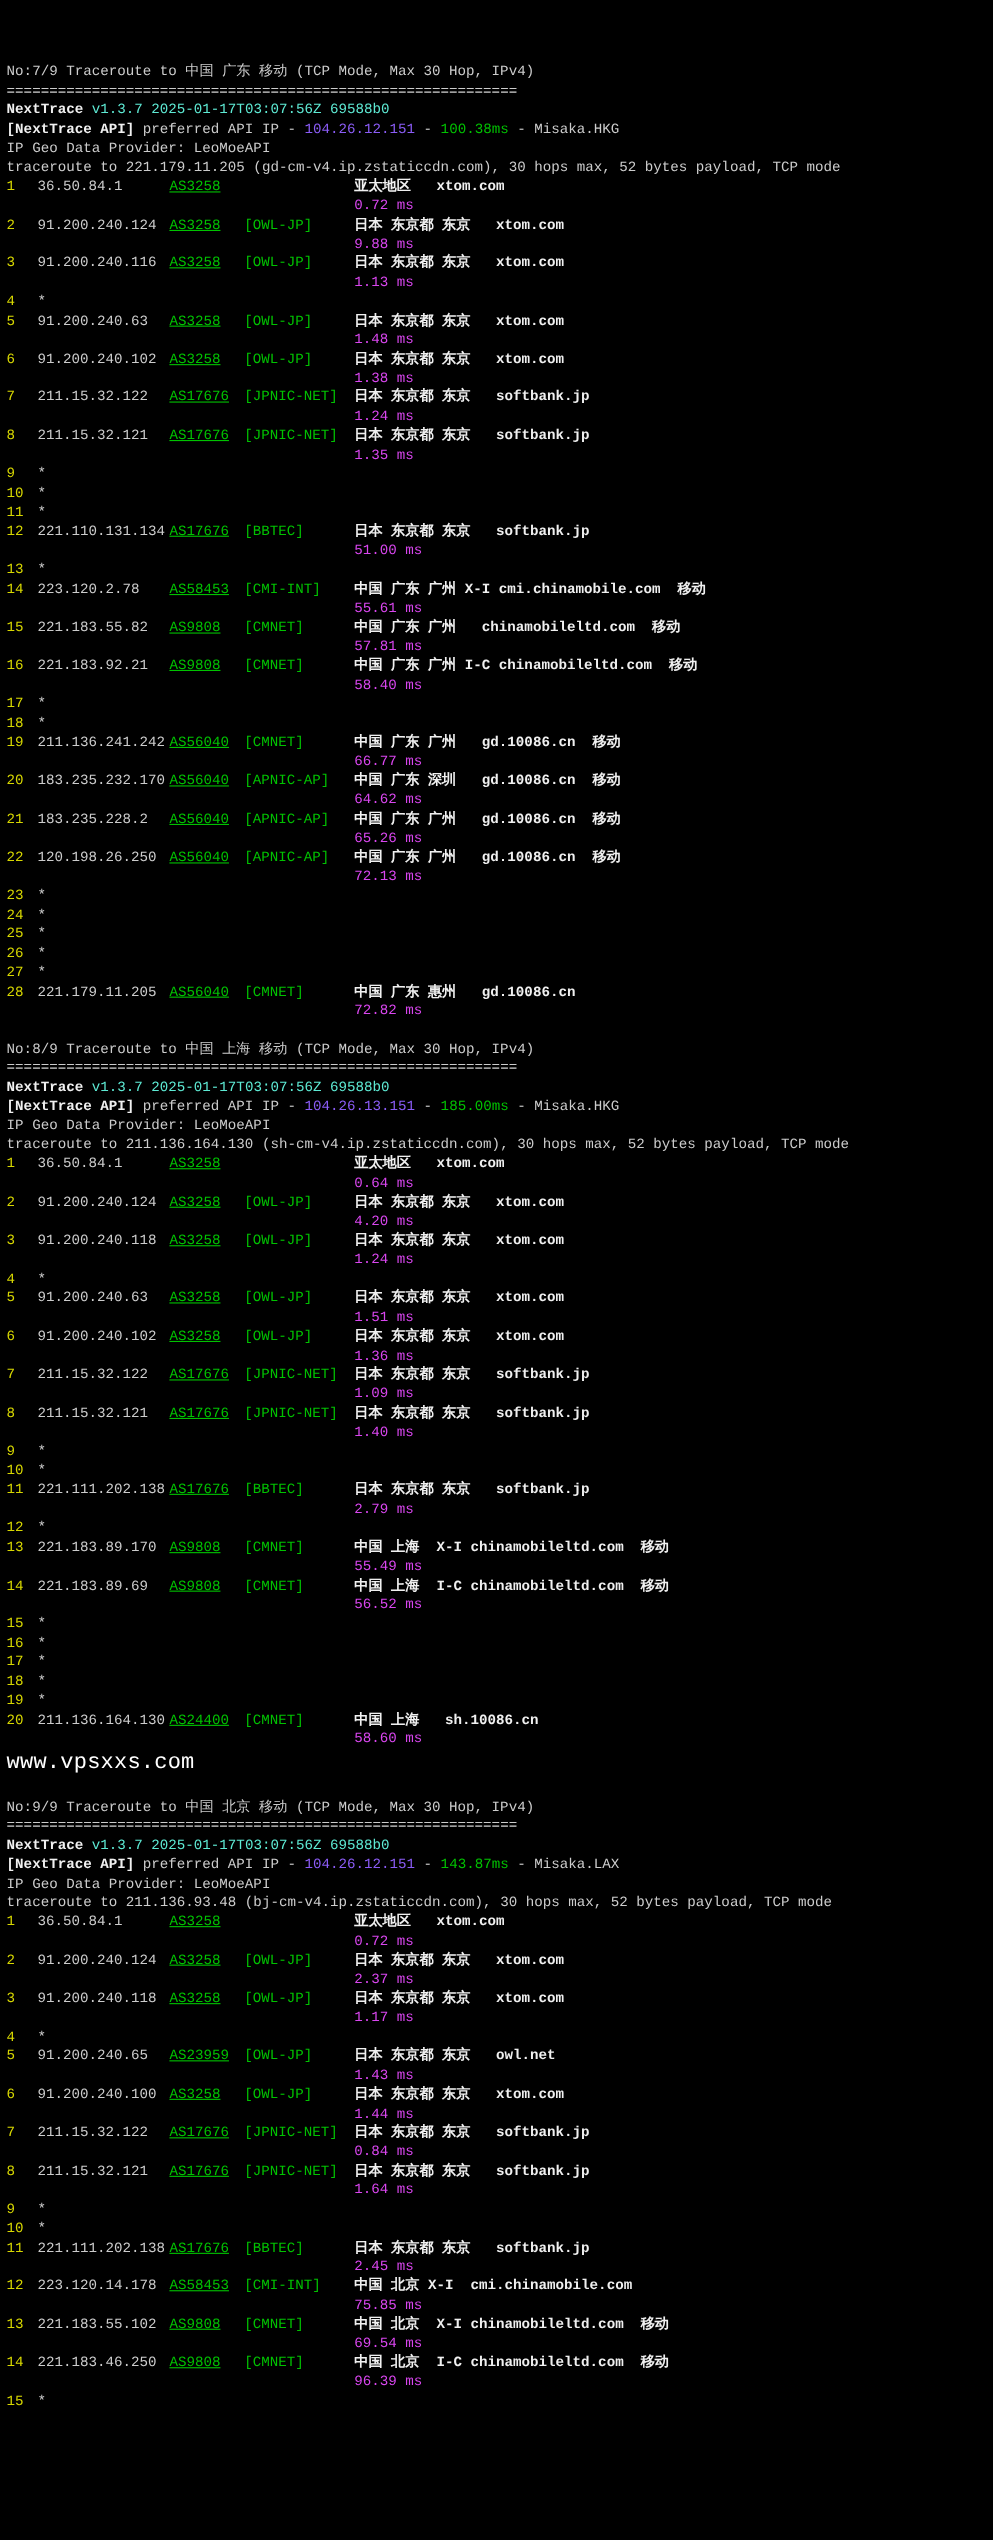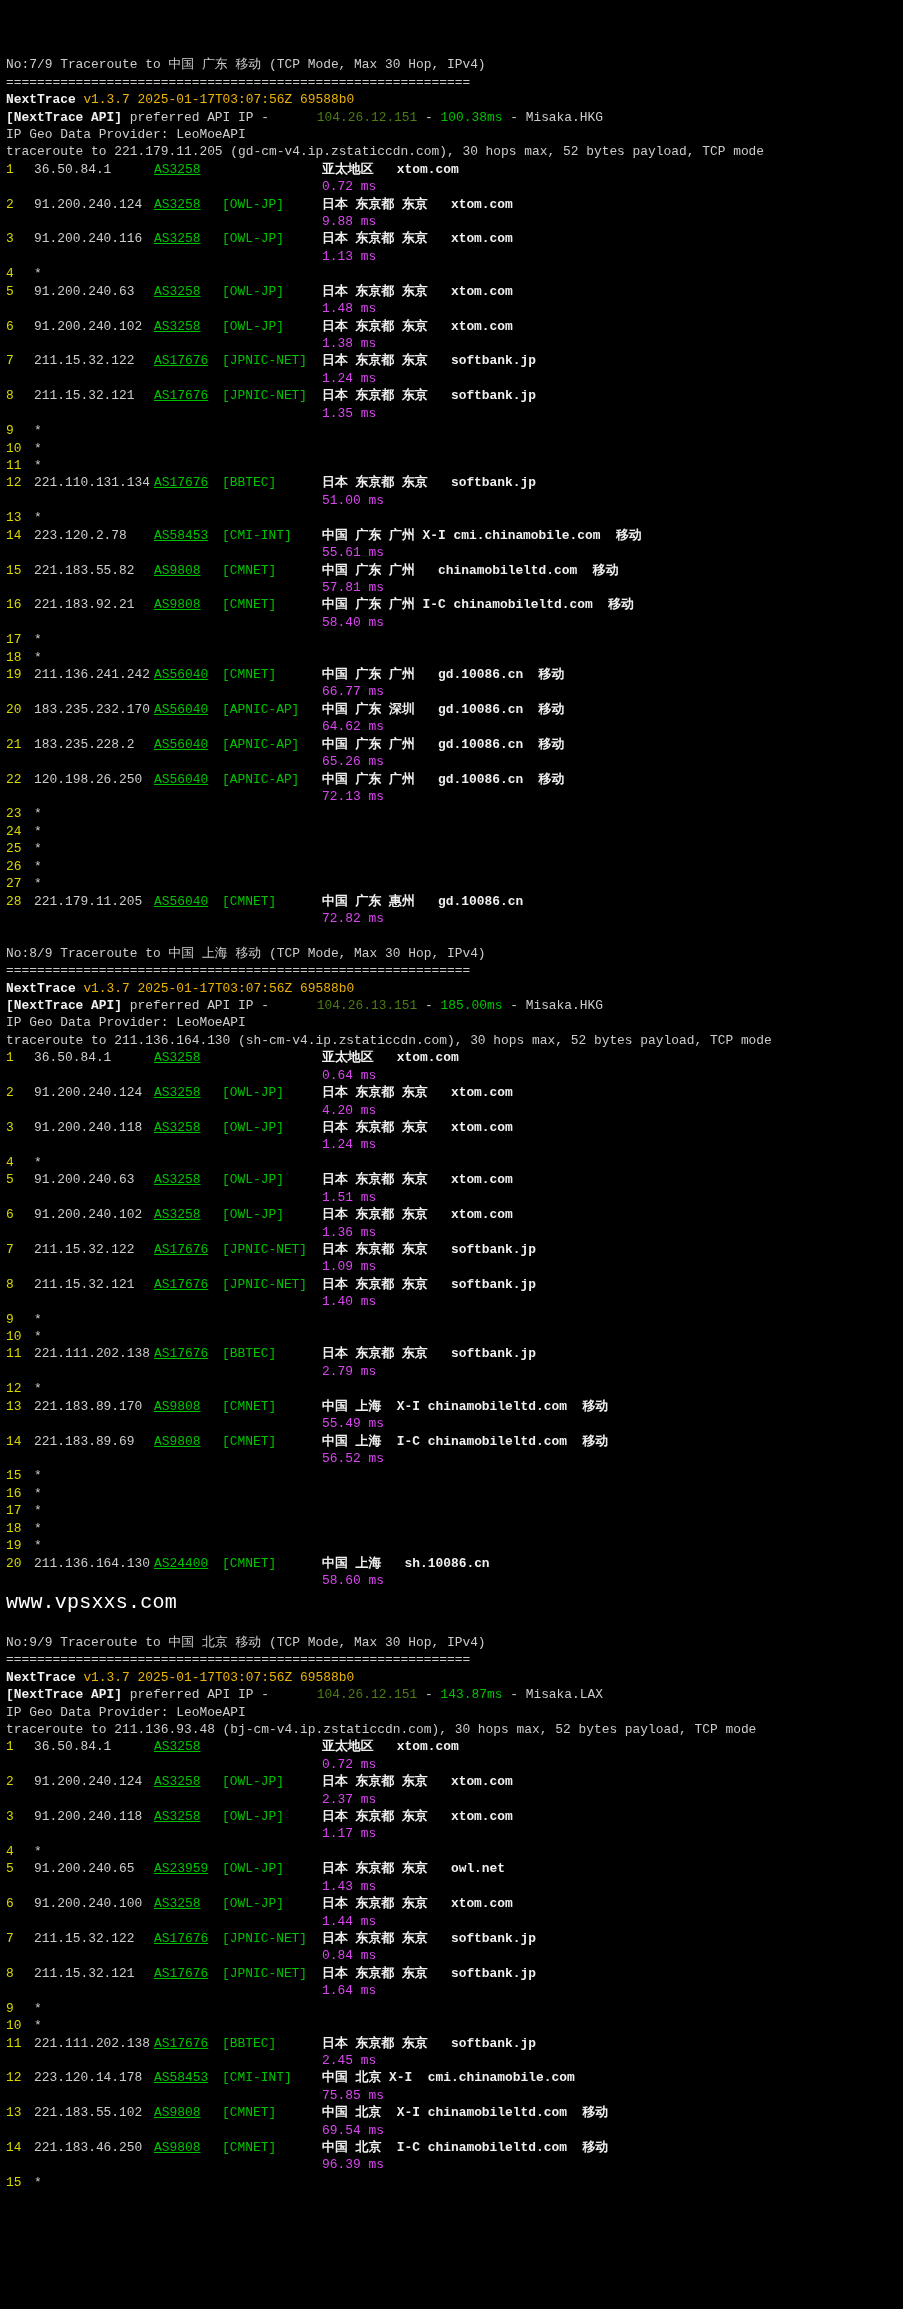--- a/index.html
+++ b/index.html
@@ -6,25 +6,25 @@
     background: #000;
     color: #ccc;
     font-family: "Consolas", "Courier New", monospace;
     font-size: 12.9px;
     line-height: 1.35;
     margin: 0;
     padding: 4px 6px;
     white-space: pre;
   }
   .white { color: #f0f0f0; font-weight: bold; }
-  .grey  { color: #eab308; }
+  .grey  { color: #5eead4; }
   .cyan  { color: #d946ef; }
   .green { color: #00c200; }
   .yellow{ color: #d7d700; }
-  .red   { color: #4d7c0f; margin-left: 40px; }
+  .red   { color: #8b5cf6; }
   .wm    { color: #fff; font-size: 20px; font-weight: 500; letter-spacing:.2px; }
   .row span { display:inline-block; }
   .c-hop { width: 28px; }
   .c-ip  { width: 120px; }
   .c-as  { width: 68px; text-decoration: underline; }
   .c-tg  { width: 100px; font-family: Liberation Mono, monospace; }
   .c-loc { }
 </style>
 </head>
 <body>

